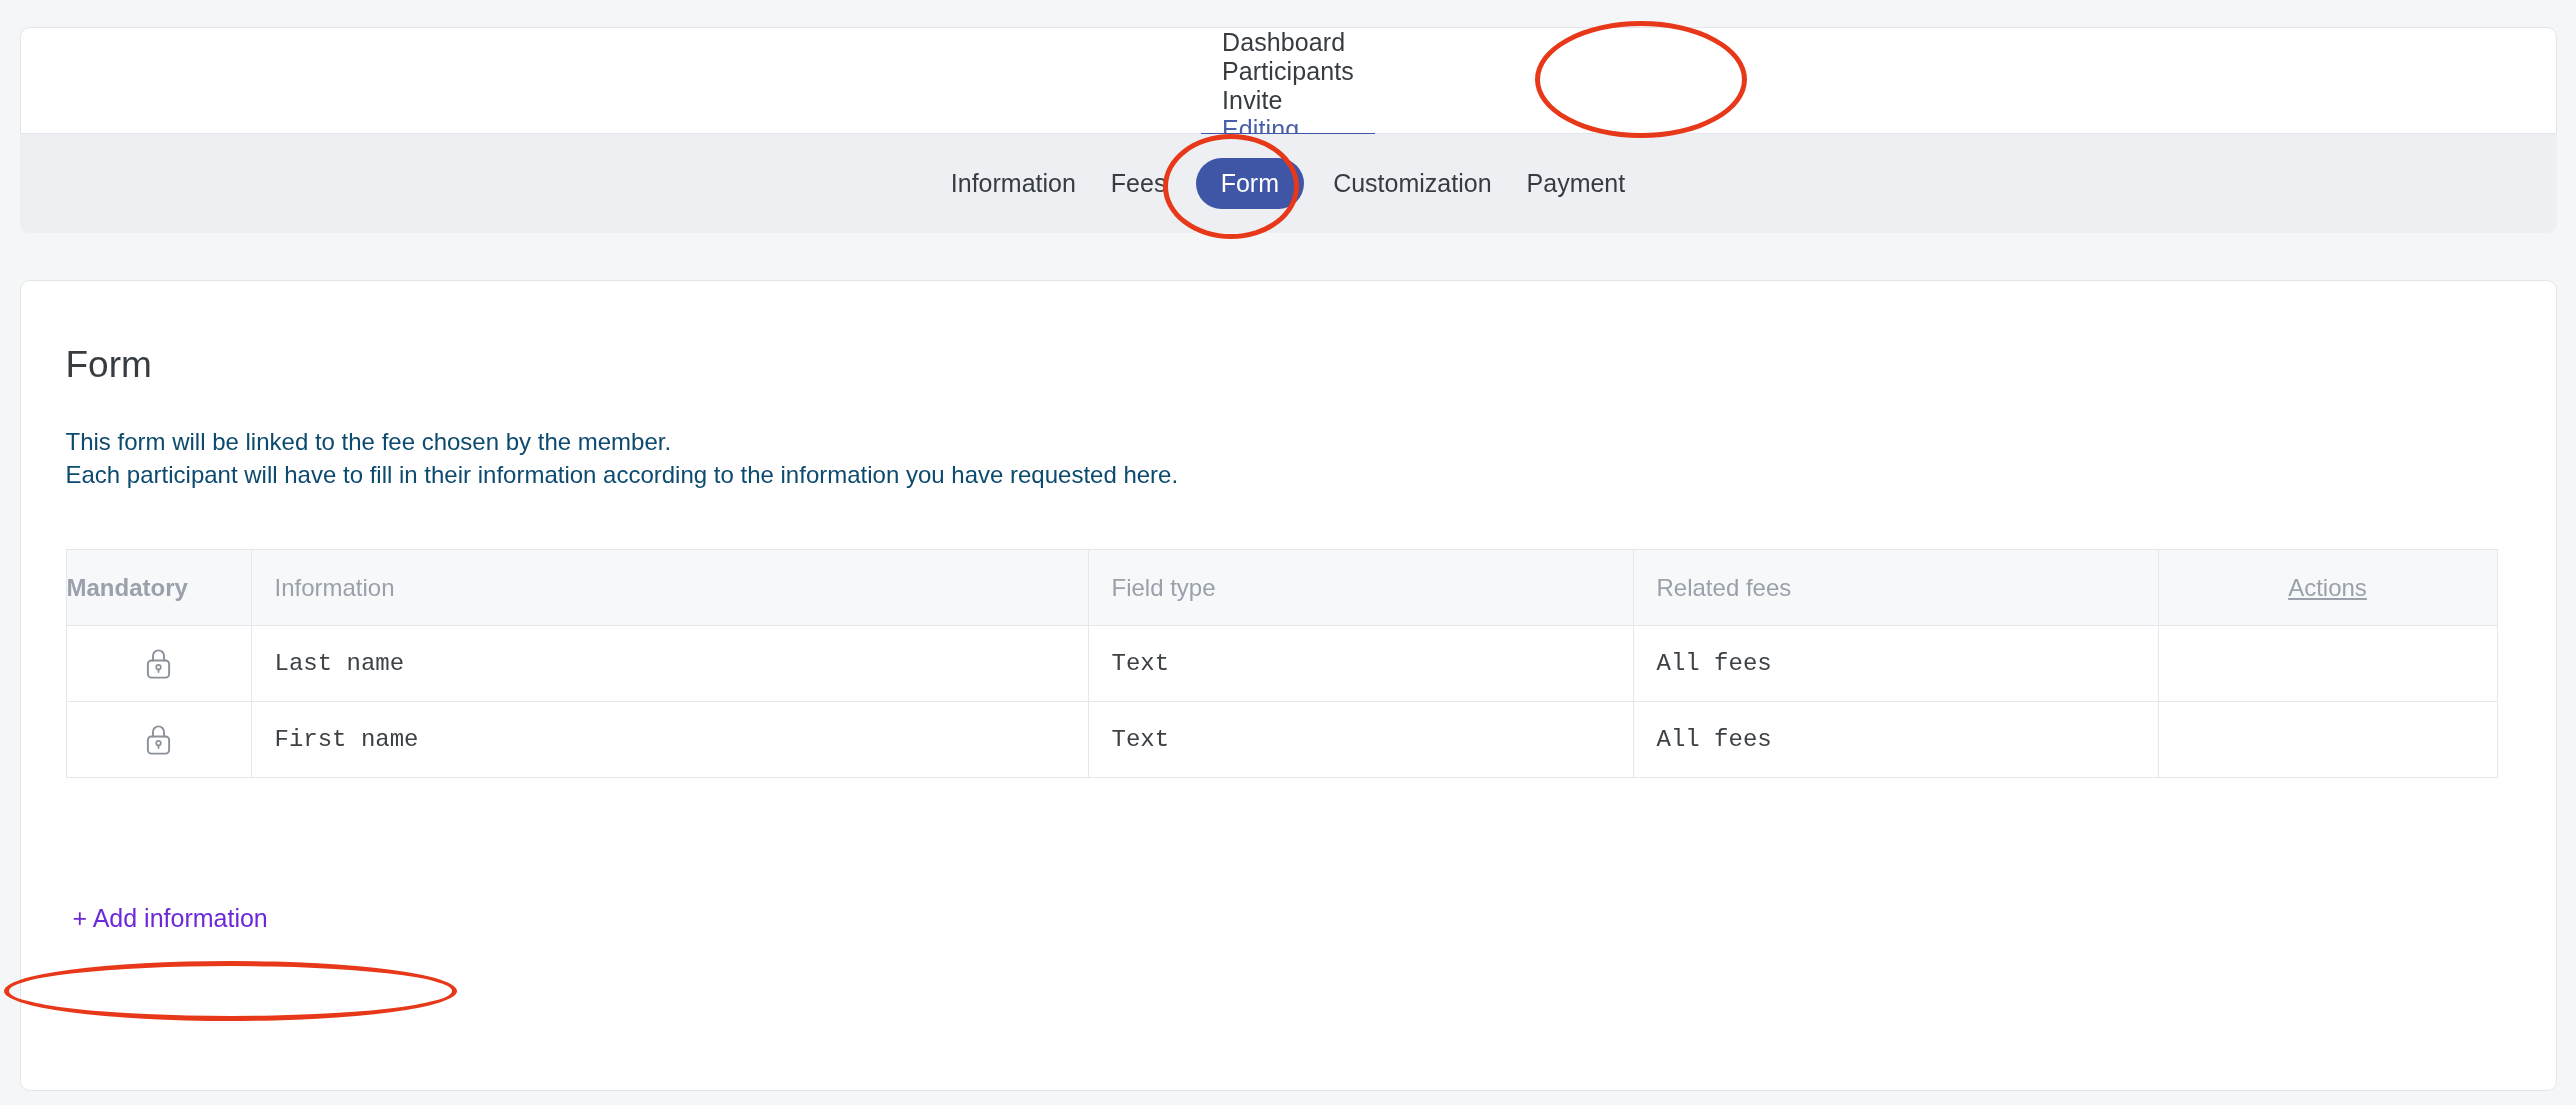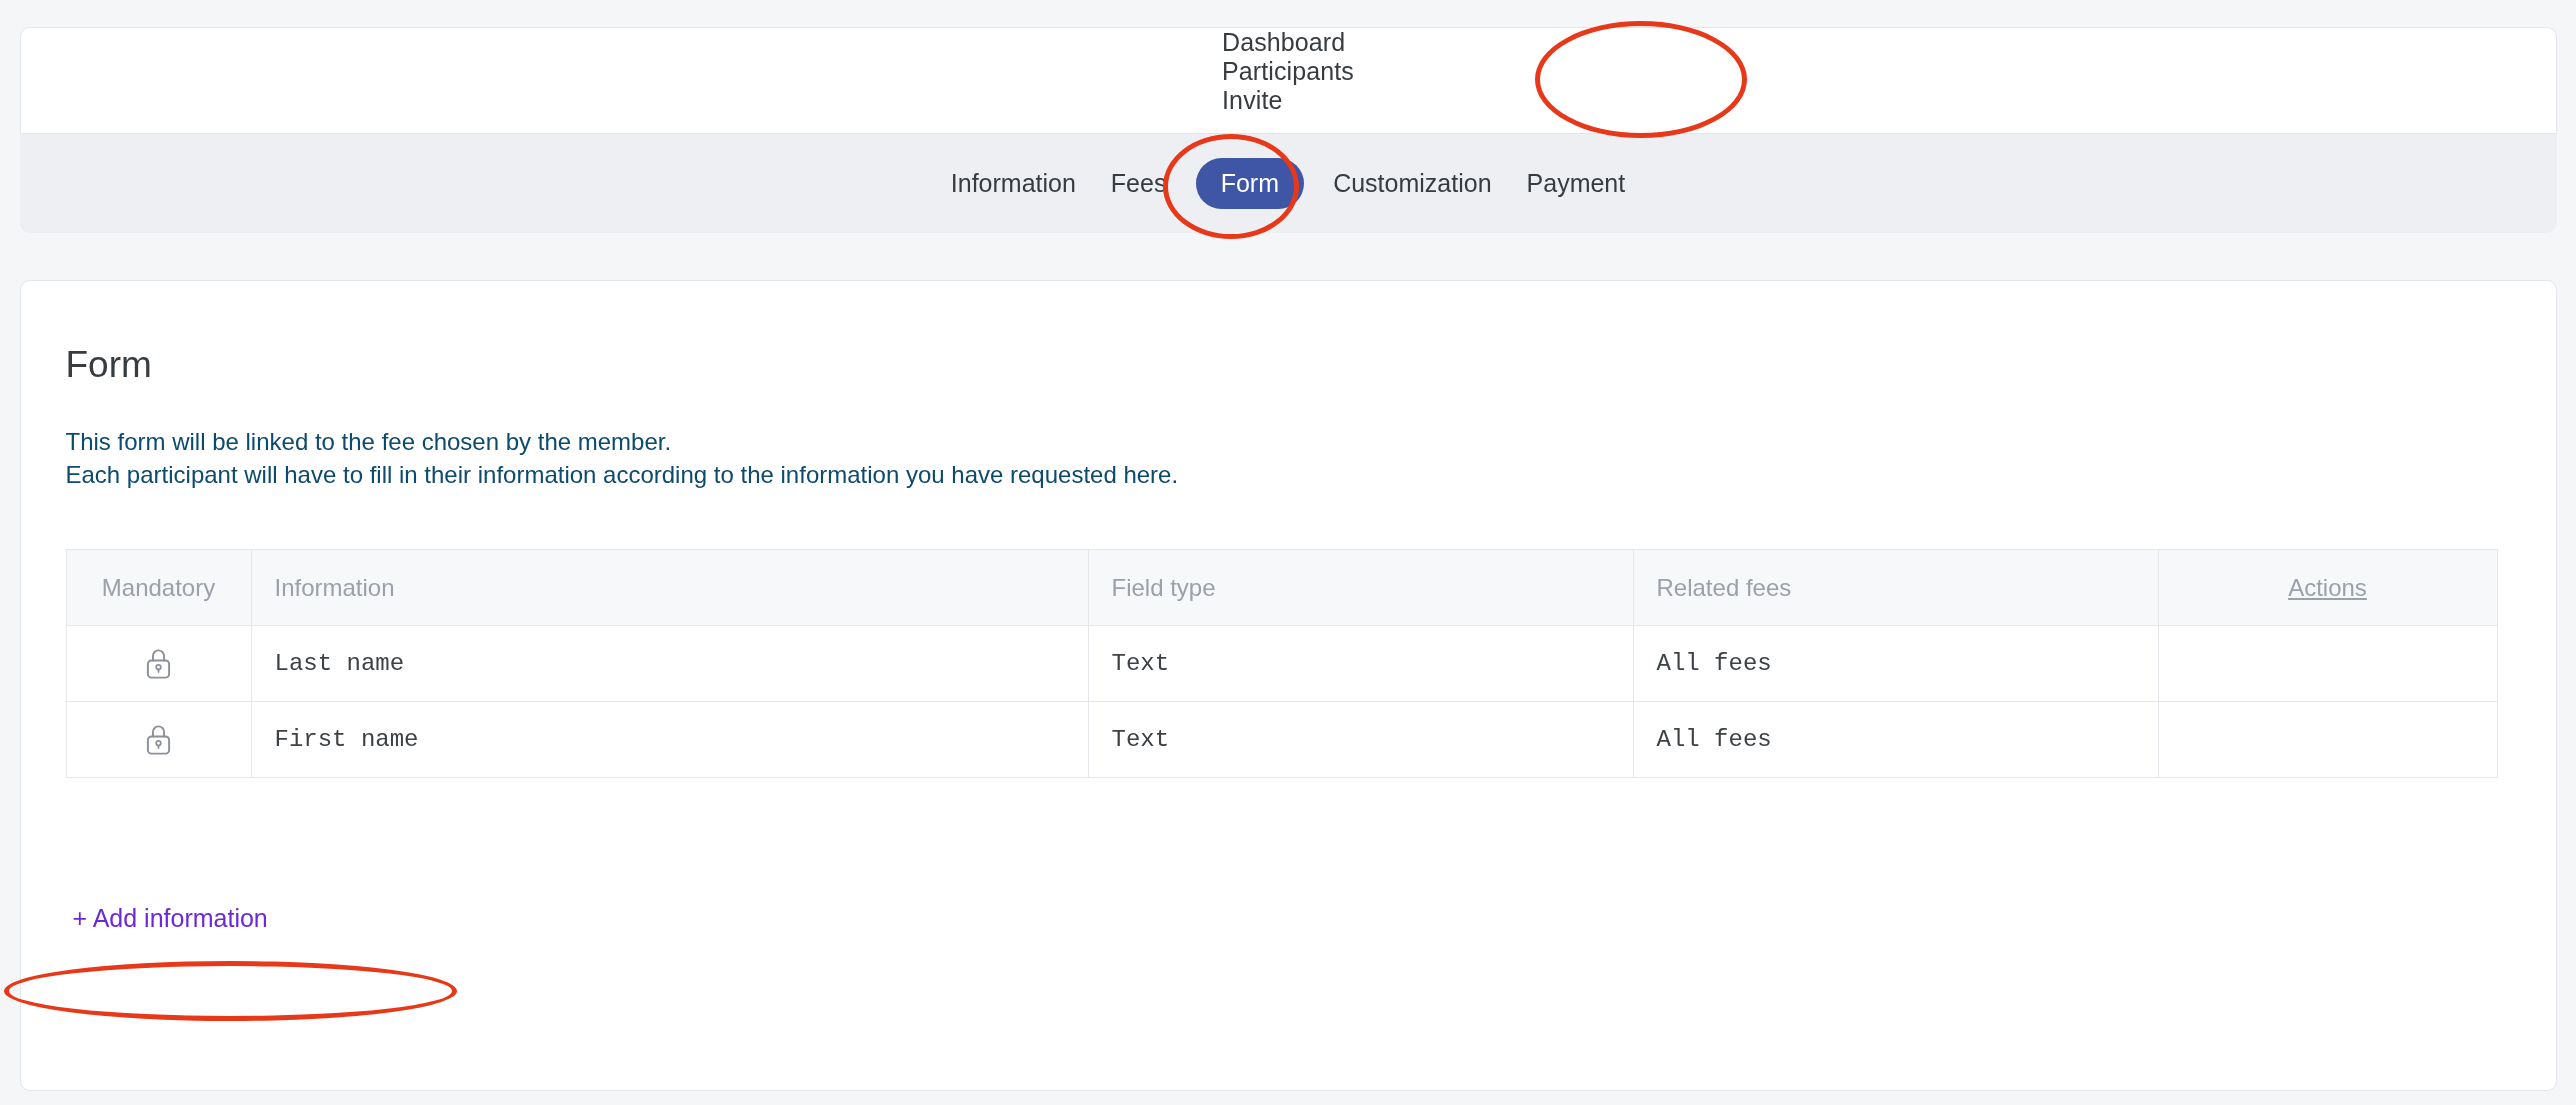--- a/index.html
+++ b/index.html
@@ -169,21 +169,21 @@
     color: #3d4246;
     font-family: Liberation Mono, monospace;
   }
 
   .col-mandatory { width: 185px; text-align: center; }
   .col-information { width: 837px; }
   .col-fieldtype  { width: 545px; }
   .col-relatedfees{ width: 525px; }
   .col-actions    { width: 339px; }
 
-  .form-table thead .col-mandatory { text-align: center; padding-left: 0; padding-right: 0; }
+  .form-table thead .col-mandatory { text-align: left; padding-left: 0; padding-right: 0; font-weight: bold; }
   .form-table thead .col-fieldtype { text-align: left; }
   .form-table thead .col-relatedfees { text-align: left; }
   .form-table thead .col-actions { text-align: center; text-decoration: underline; }
 
   .cell-center { text-align: center; }
 
   .lock-wrap {
     display: flex;
     align-items: center;
     justify-content: center;
@@ -237,20 +237,23 @@
   <div class="header-card">
     <nav class="main-nav">
       <div class="main-nav-item">
         <span>Dashboard</span>
       </div>
       <div class="main-nav-item">
         <span>Participants</span>
       </div>
       <div class="main-nav-item">
         <span>Invite</span>
+      </div>
+      <div class="main-nav-item active">
+        <span>Editing</span>
       </div>
     </nav>
   </div>
 
   <div class="subnav">
     <div class="subnav-inner">
       <div class="subnav-item">
         <span>Information</span>
       </div>
       <div class="subnav-item">

